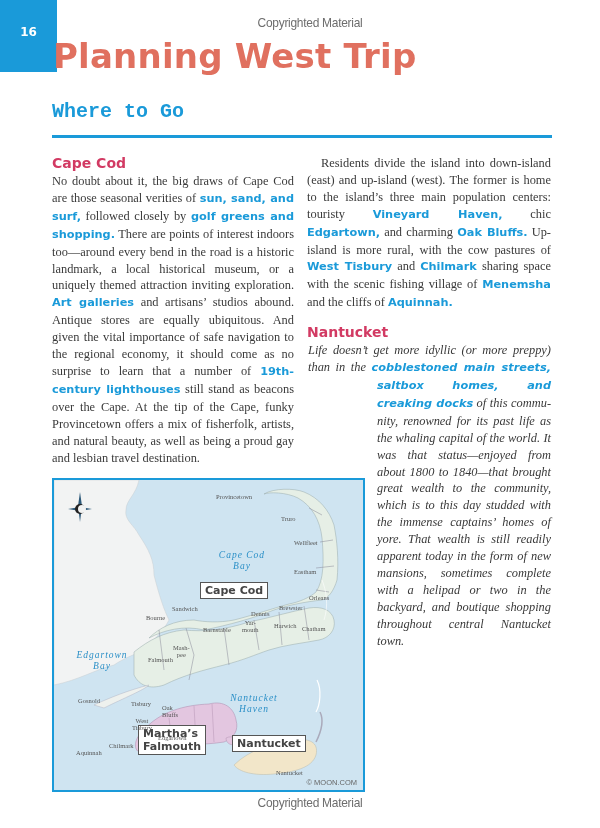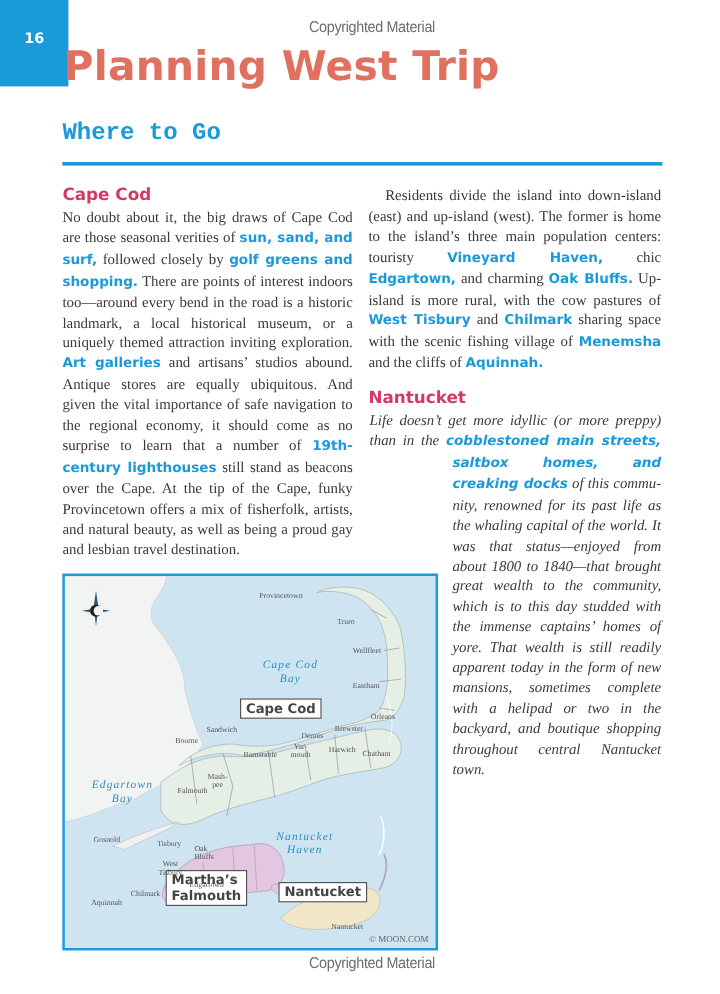--- a/index.html
+++ b/index.html
@@ -67,21 +67,21 @@
       font-size: 9.5px; font-style: italic; letter-spacing: 1px; text-align: center;
       line-height: 11px;
     }
     .region-box {
       position: absolute; background: #fff; border: 1.5px solid #555;
       font-family: "DejaVu Sans", sans-serif; font-weight: bold; color: #444;
       font-size: 11px; padding: 1px 4px; line-height: 13px; text-align: left;
     }
     .credit {
       position: absolute; right: 6px; bottom: 3px;
-      font-family: Liberation Serif, serif; font-size: 7.5px; color: #666;
+      font-family: Liberation Sans, sans-serif; font-size: 7.5px; color: #666;
     }
   </style>
 </head>
 <body>
 
 <div class="page-tab">
   <span>16</span>
 </div>
 
 <div class="watermark wm-top">Copyrighted Material</div>

